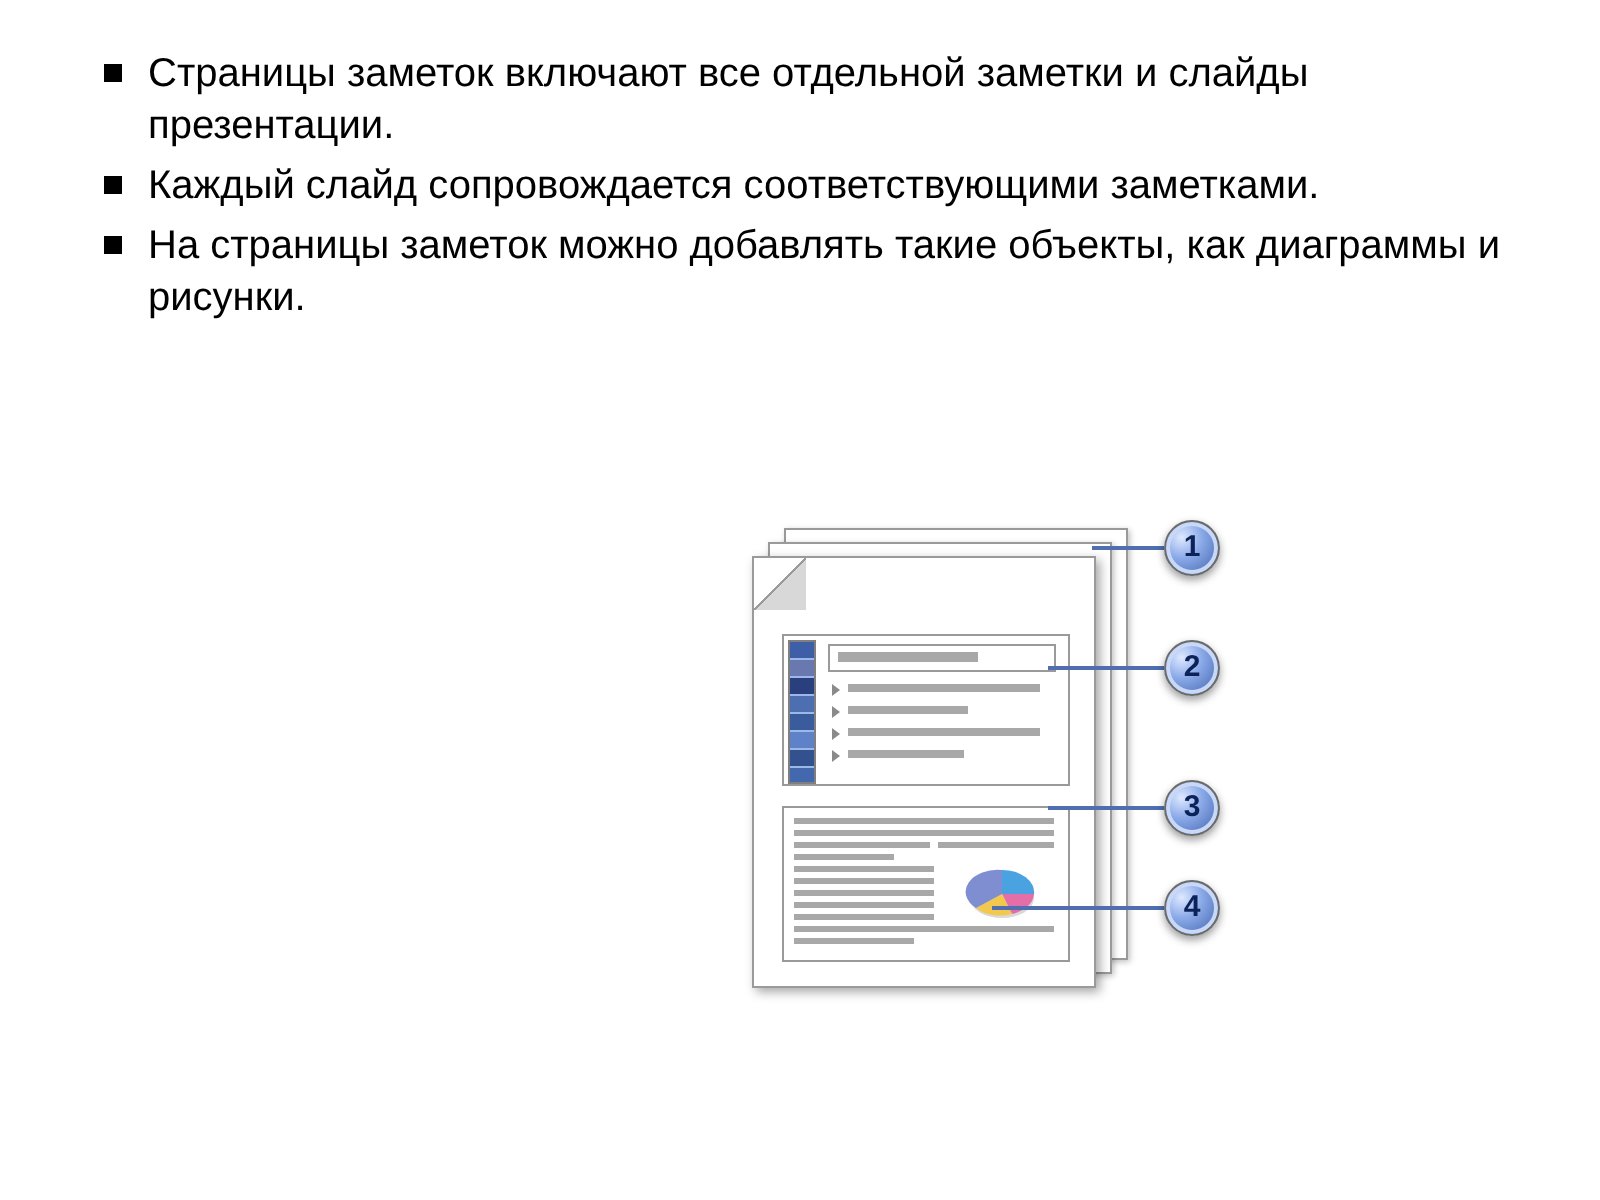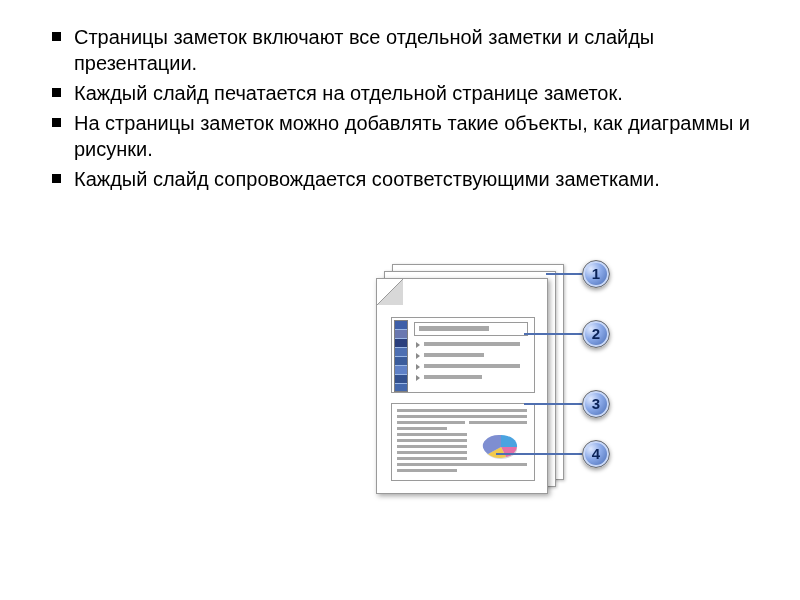--- a/index.html
+++ b/index.html
@@ -192,23 +192,22 @@
   .l4{left:132px; top:189px;width:86px}
 
 </style>
 </head>
 <body>
 
 <div class="slide">
 
   <ul class="bullets">
     <li><span> Страницы заметок включают все отдельной заметки и слайды презентации.</span></li>
-    <li><span> Каждый слайд печатается на отдельной странице заметок.</span></li>
+    <li><span> Каждый слайд сопровождается соответствующими заметками.</span></li>
     <li><span> На страницы заметок можно добавлять такие объекты, как диаграммы и рисунки.</span></li>
-    <li><span> Каждый слайд сопровождается соответствующими заметками.</span></li>
   </ul>
 
   <div class="diagram">
 
     <div class="stack-back" style="left:28px;top:0;width:170px;height:214px"></div>
     <div class="stack-back" style="left:20px;top:7px;width:170px;height:214px"></div>
 
     <div class="page-main">
       <div class="fold"></div>
       <div class="fold-line"></div>

